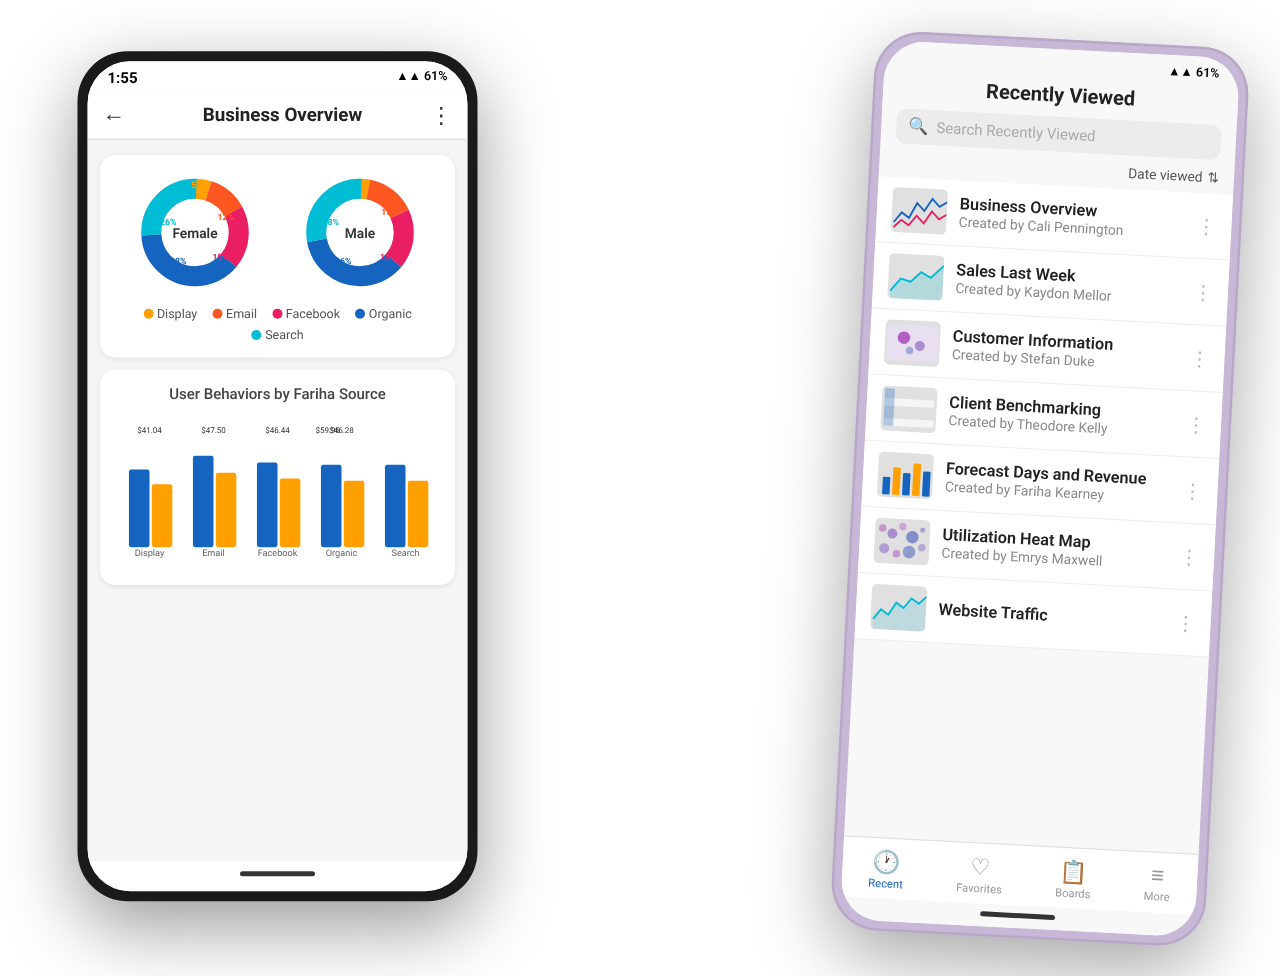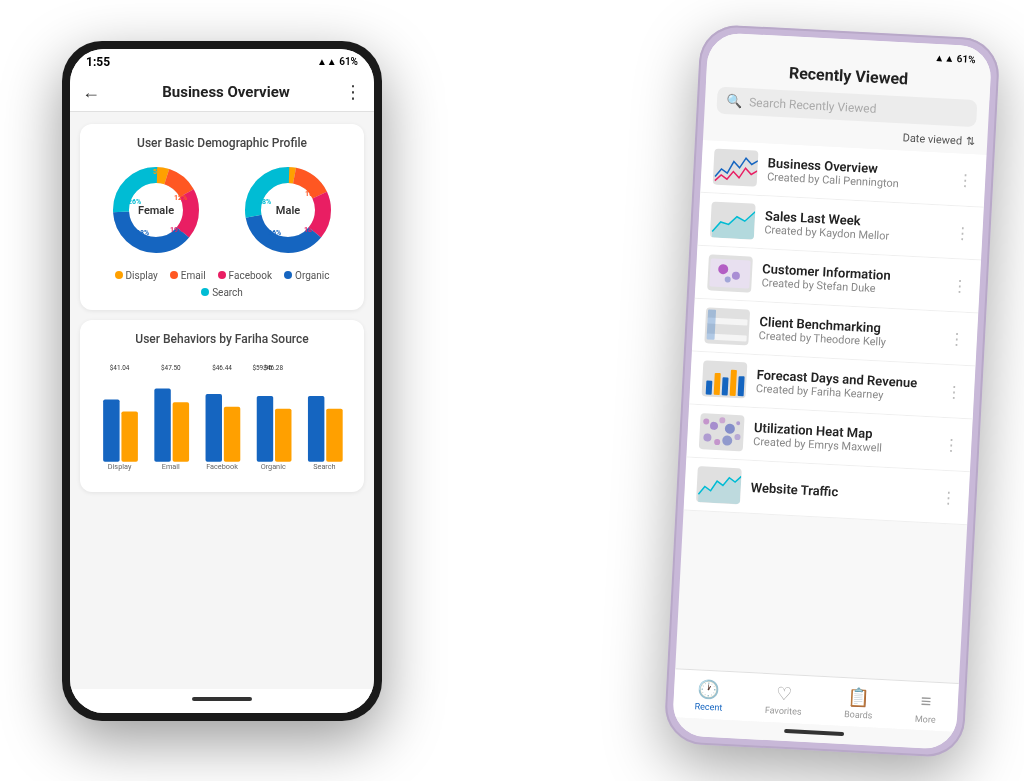--- a/index.html
+++ b/index.html
@@ -288,21 +288,20 @@
 
       <div class="app-bar">
         <span class="back-icon">←</span>
         <span class="title">Business Overview</span>
         <span class="more-icon">⋮</span>
       </div>
 
       <div class="content">
 
         <div class="chart-card">
-          <div class="card-title">User Basic Demographic Profile</div>
 
           <div class="donuts-row">
 
             <div class="donut-wrap">
               <svg class="donut-svg" viewBox="0 0 100 100">
 
                 <circle cx="50" cy="50" r="35" fill="none" stroke="#e0e0e0" stroke-width="16"></circle>
 
                 <circle cx="50" cy="50" r="35" fill="none" stroke="#FFA000" stroke-width="16" stroke-dasharray="10.99 208.83" stroke-dashoffset="0" transform="rotate(-90 50 50)"></circle>
 

